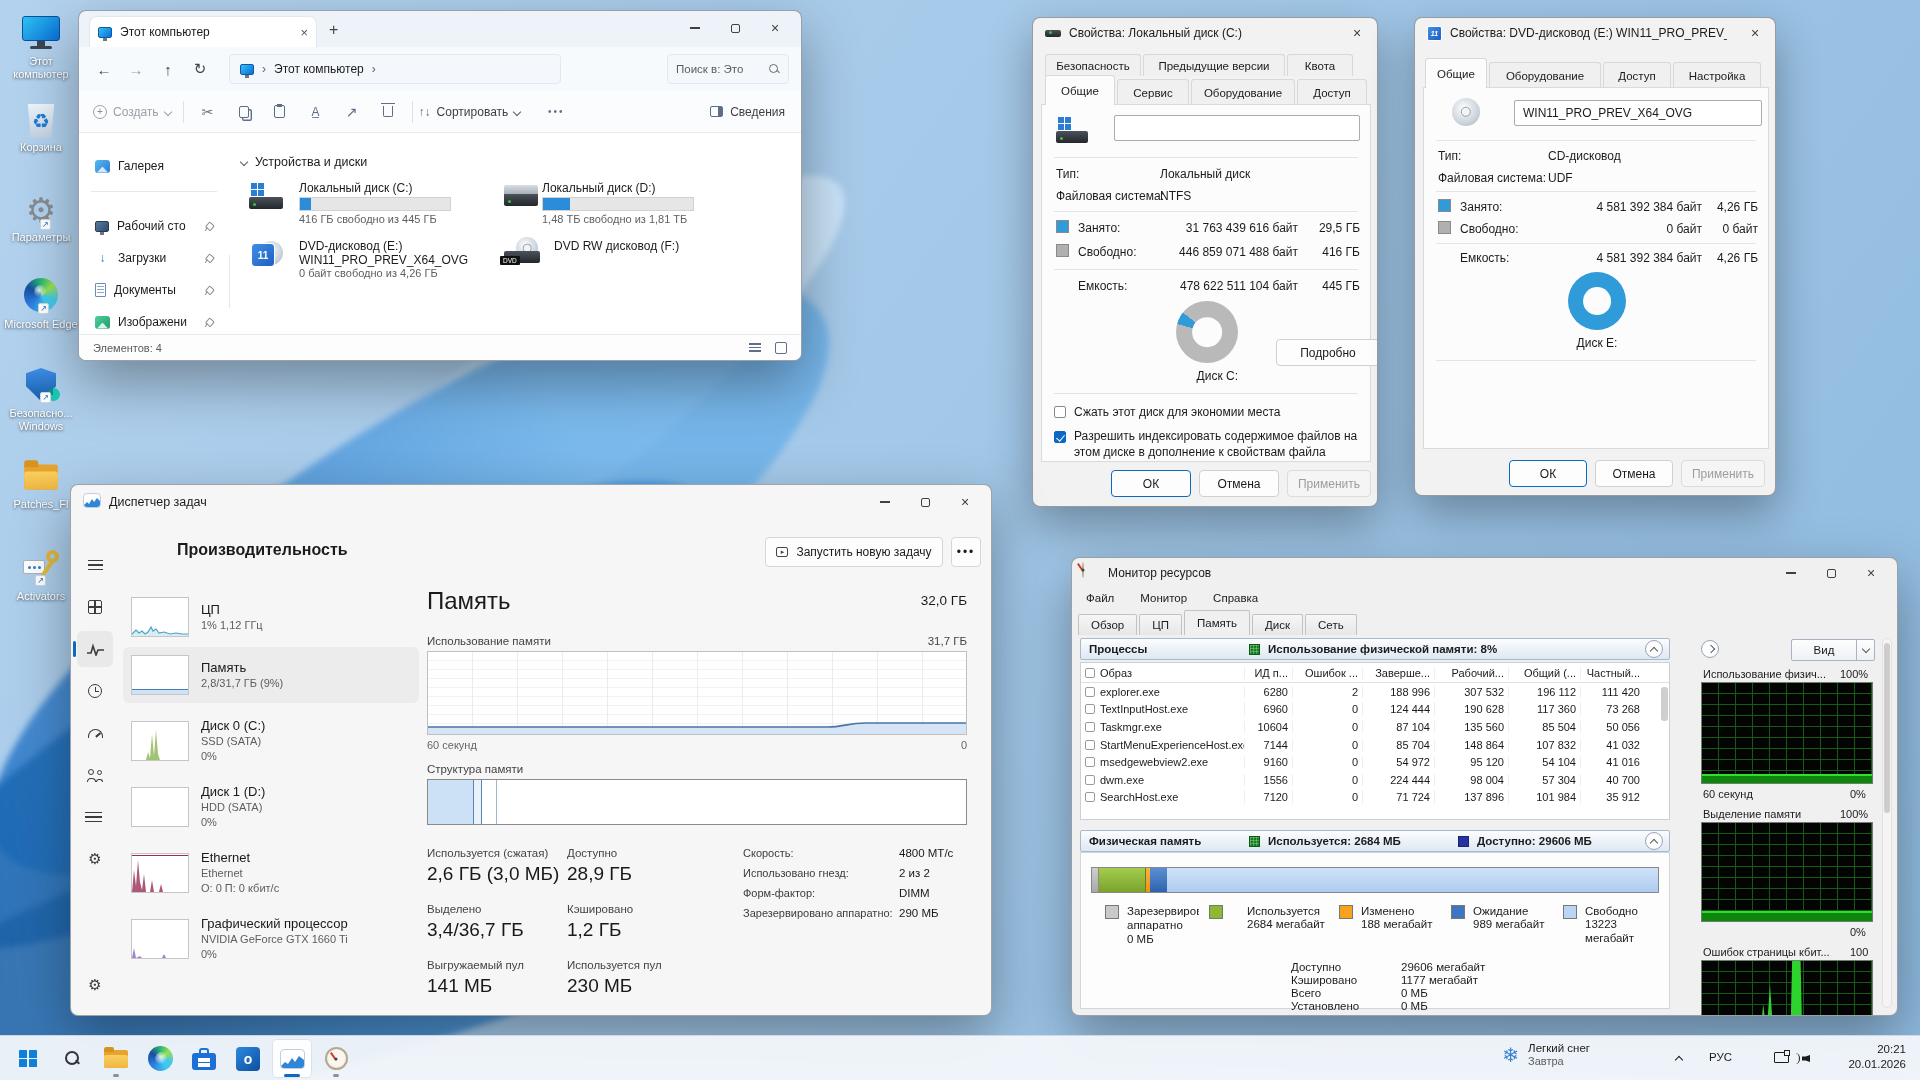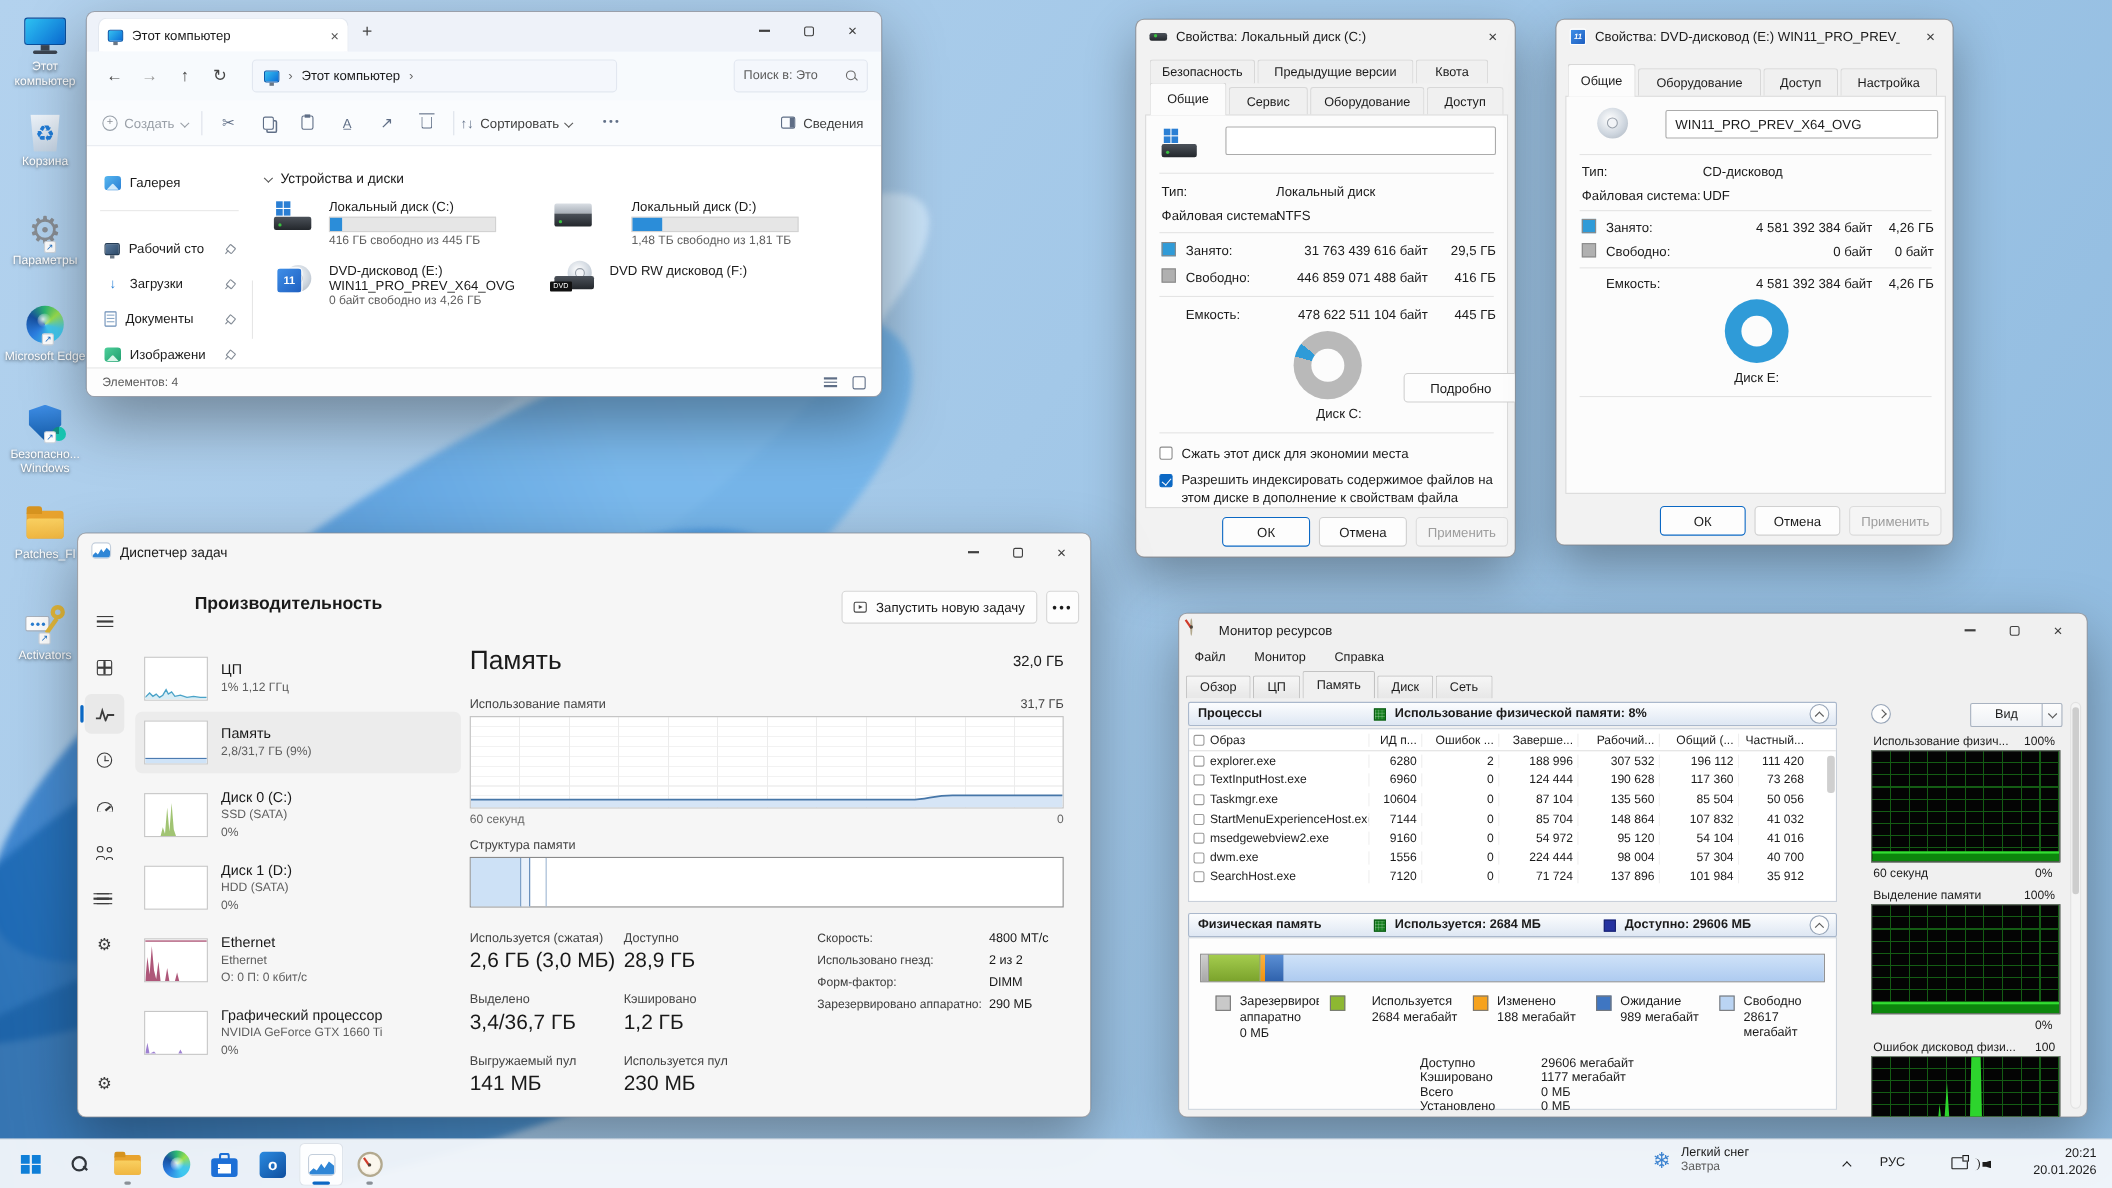--- a/index.html
+++ b/index.html
@@ -351,21 +351,21 @@
             </div>
           <div class="tinfo">416 ГБ свободно из 445 ГБ</div>
         </div>
       </div>
 
       <div class="tile" style="left:425px;top:48px">
         <div class="abs" style="left:0;top:4px">
           <div class="drvlite"></div>
           <div class="drvbody" style="margin-top:0;border-radius:0 0 2px 2px"></div>
         </div>
-        <div style="margin-left:70px">
+        <div style="margin-left:38px">
           <div class="tname">Локальный диск (D:)</div>
           <div class="tbar">
               <i style="width:18%"></i>
             </div>
           <div class="tinfo">1,48 ТБ свободно из 1,81 ТБ</div>
         </div>
       </div>
 
       <div class="tile" style="left:170px;top:106px">
         <div class="abs" style="left:2px;top:4px">
@@ -881,21 +881,21 @@
       <div class="abs" style="left:258px;top:52px;display:flex;gap:8px">
         <i class="legsw" style="background:#f6a21c"></i>
         <span><span class="t115" style="display:block">Изменено</span><span class="t115">188 мегабайт</span></span>
       </div>
       <div class="abs" style="left:370px;top:52px;display:flex;gap:8px">
         <i class="legsw" style="background:#3f76c2"></i>
         <span><span class="t115" style="display:block">Ожидание</span><span class="t115">989 мегабайт</span></span>
       </div>
       <div class="abs" style="left:482px;top:52px;display:flex;gap:8px">
         <i class="legsw" style="background:#bad4f3"></i>
-        <span><span class="t115" style="display:block">Свободно</span><span class="t115">28617 мегабайт</span></span>
+        <span><span class="t115" style="display:block">Свободно</span><span class="t115">13223 мегабайт</span></span>
       </div>
       <div class="abs" style="left:210px;top:108px">
         <div style="display:grid;grid-template-columns:110px auto;row-gap:1px" class="t115">
           <span>Доступно</span>
             <span>29606 мегабайт</span>
           <span>Кэшировано</span>
             <span>1177 мегабайт</span>
           <span>Всего</span>
             <span>0 МБ</span>
           <span>Установлено</span>
@@ -919,21 +919,21 @@
       <i class="gfill" style="height:9px"></i>
     </div>
     <span class="gtitle" style="left:631px;top:230px">60 секунд</span>
     <span class="gtitle" style="left:778px;top:230px">0%</span>
     <span class="gtitle" style="left:631px;top:250px">Выделение памяти</span>
     <span class="gtitle" style="left:768px;top:250px">100%</span>
     <div class="ggraph" style="left:629px;top:264px;width:172px;height:100px">
       <i class="gfill" style="height:10px"></i>
     </div>
     <span class="gtitle" style="left:778px;top:368px">0%</span>
-    <span class="gtitle" style="left:631px;top:388px">Ошибок дисковод физи...</span>
+    <span class="gtitle" style="left:631px;top:388px">Ошибок страницы кбит...</span>
     <span class="gtitle" style="left:778px;top:388px">100</span>
     <div class="ggraph" style="left:629px;top:402px;width:172px;height:80px">
       <i style="position:absolute;inset:0;background:#2dd42d;clip-path:polygon(0% 100%,34% 100%,36% 55%,38% 92%,40% 30%,42% 96%,44% 70%,46% 100%,52% 100%,53% 0%,58% 0%,59% 100%,100% 100%)"></i>
     </div>
     <i class="abs" style="left:810px;top:80px;width:10px;height:370px;background:#f4f4f4;border:1px solid #e2e2e2;border-radius:5px">
         <i style="position:absolute;left:1px;top:4px;width:6px;height:170px;background:#cdcdcd;border-radius:3px"></i>
       </i>
   </div>
 
   <div id="taskbar">

